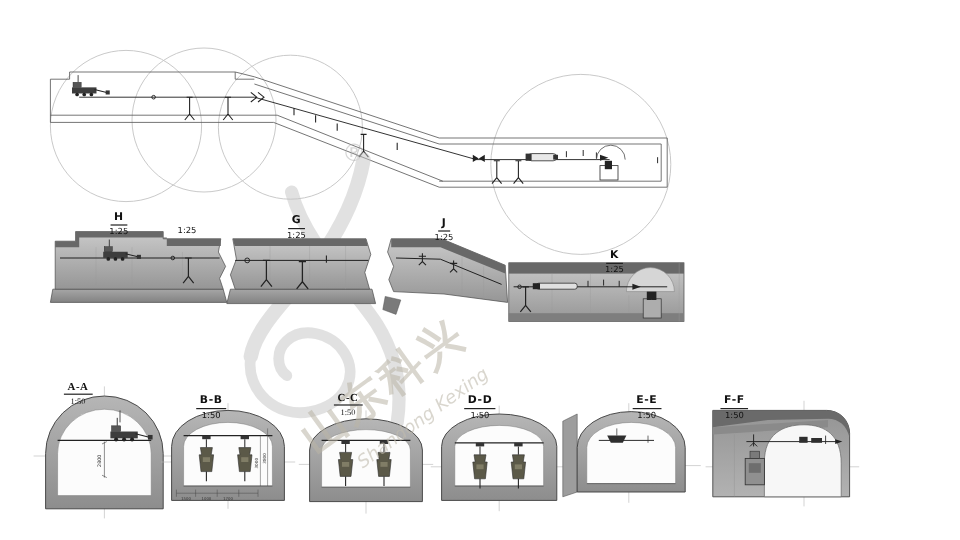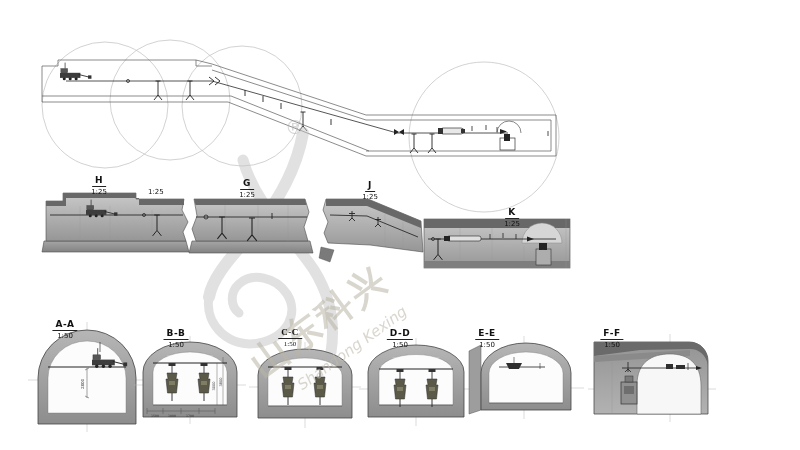--- a/index.html
+++ b/index.html
@@ -251,37 +251,37 @@
   </div>
   <div class="sec-label" style="left:370px;top:173px;">
     <div class="t">J</div>
     <div class="s">1:25</div>
   </div>
   <div class="sec-label" style="left:512px;top:200px;">
     <div class="t">K</div>
     <div class="s">1:25</div>
   </div>
 
-  <div class="sec-label" style="left:65px;top:312px;">
+  <div class="sec-label" style="left:65px;top:312px;font-family:Liberation Serif, serif;">
     <div class="t">A-A</div>
     <div class="s">1:50</div>
   </div>
   <div class="sec-label" style="left:176px;top:321px;">
     <div class="t">B-B</div>
     <div class="s">1:50</div>
   </div>
   <div class="sec-label" style="left:290px;top:321px;font-family:Liberation Serif, serif;">
     <div class="t">C-C</div>
     <div class="s">1:50</div>
   </div>
   <div class="sec-label" style="left:400px;top:321px;">
     <div class="t">D-D</div>
     <div class="s">1:50</div>
   </div>
-  <div class="sec-label" style="left:487px;top:321px;">
+  <div class="sec-label" style="left:539px;top:321px;">
     <div class="t">E-E</div>
     <div class="s">1:50</div>
   </div>
   <div class="sec-label" style="left:612px;top:321px;">
     <div class="t">F-F</div>
     <div class="s">1:50</div>
   </div>
 
   <div class="wm-cn">山东科兴</div>
   <div class="wm-en">Shandong Kexing</div>

